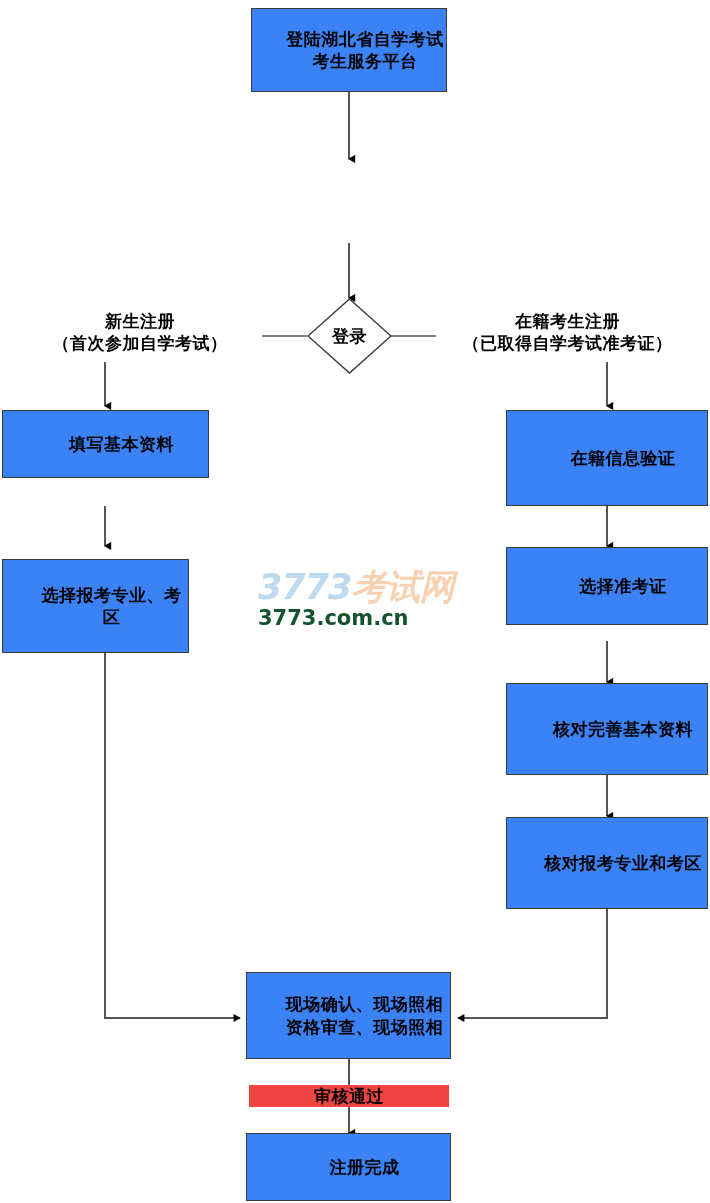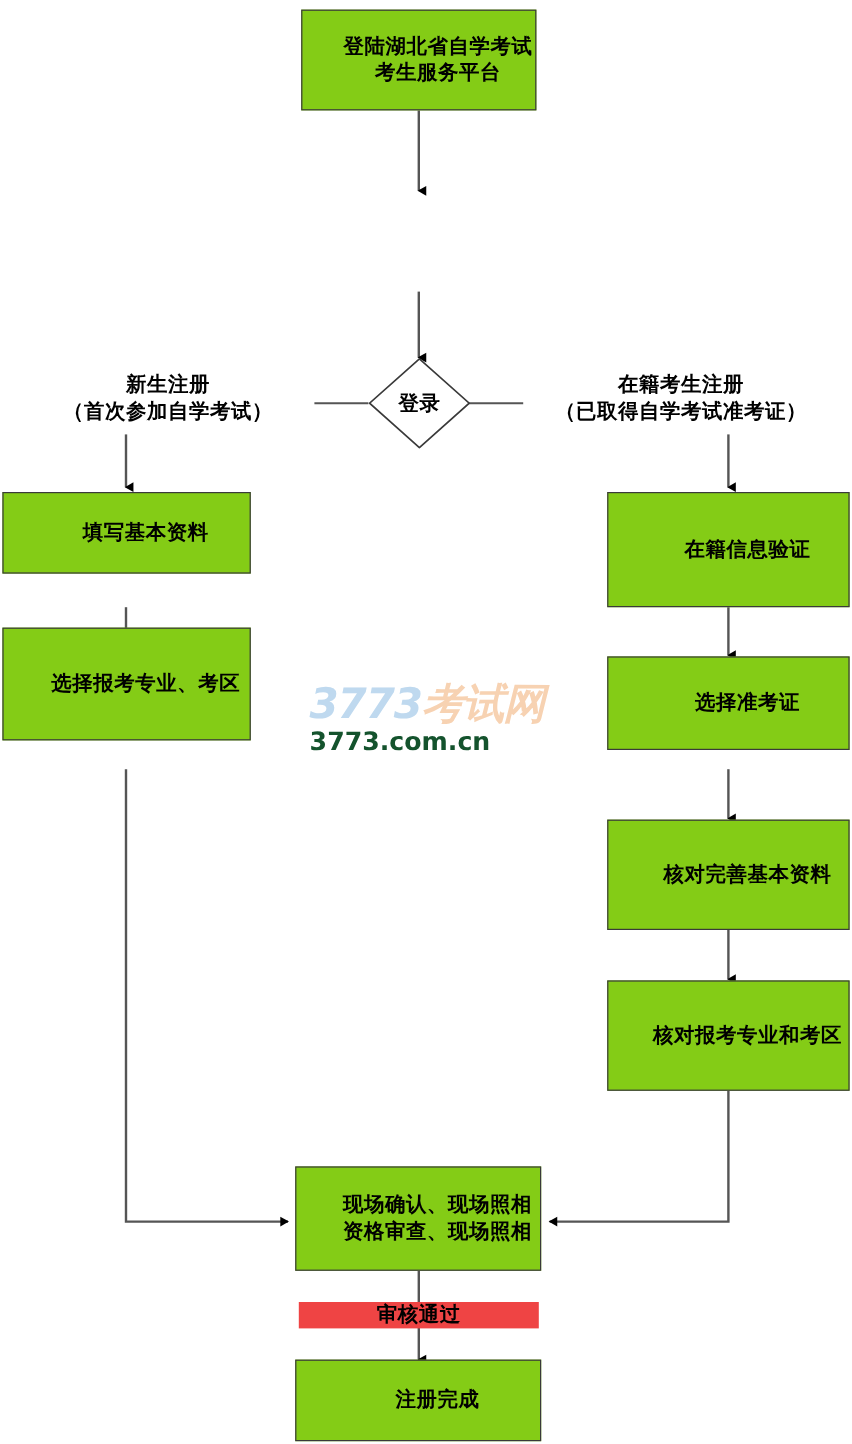--- a/index.html
+++ b/index.html
@@ -22,21 +22,21 @@
     left: 0;
     top: 0;
     width: 710px;
     height: 1203px;
     pointer-events: none;
   }
   .node {
     position: absolute;
     box-sizing: border-box;
     border: 1px solid #3a3a3a;
-    background: #84cc16;
+    background: #3b82f6;
     display: flex;
     align-items: center;
     justify-content: center;
     text-align: center;
     font-weight: bold;
     color: #000000;
     letter-spacing: 0.5px;
     line-height: 1.32;
     font-size: 17px;
     padding-left: 32px;
@@ -172,21 +172,21 @@
 
   <div class="free-label two-line" style="left:430px; top:310px; width:275px;">
     <div>在籍考生注册</div>
     <div>（已取得自学考试准考证）</div>
   </div>
 
   <div class="node" style="left:2px; top:410px; width:207px; height:68px;">
     <span>填写基本资料</span>
   </div>
 
-  <div class="node" style="left:2px; top:523px; width:207px; height:94px;">
+  <div class="node" style="left:2px; top:559px; width:187px; height:94px;">
     <span>选择报考专业、考区</span>
   </div>
 
   <div class="node" style="left:506px; top:410px; width:202px; height:96px;">
     <span>在籍信息验证</span>
   </div>
 
   <div class="node" style="left:506px; top:547px; width:202px; height:78px;">
     <span>选择准考证</span>
   </div>

